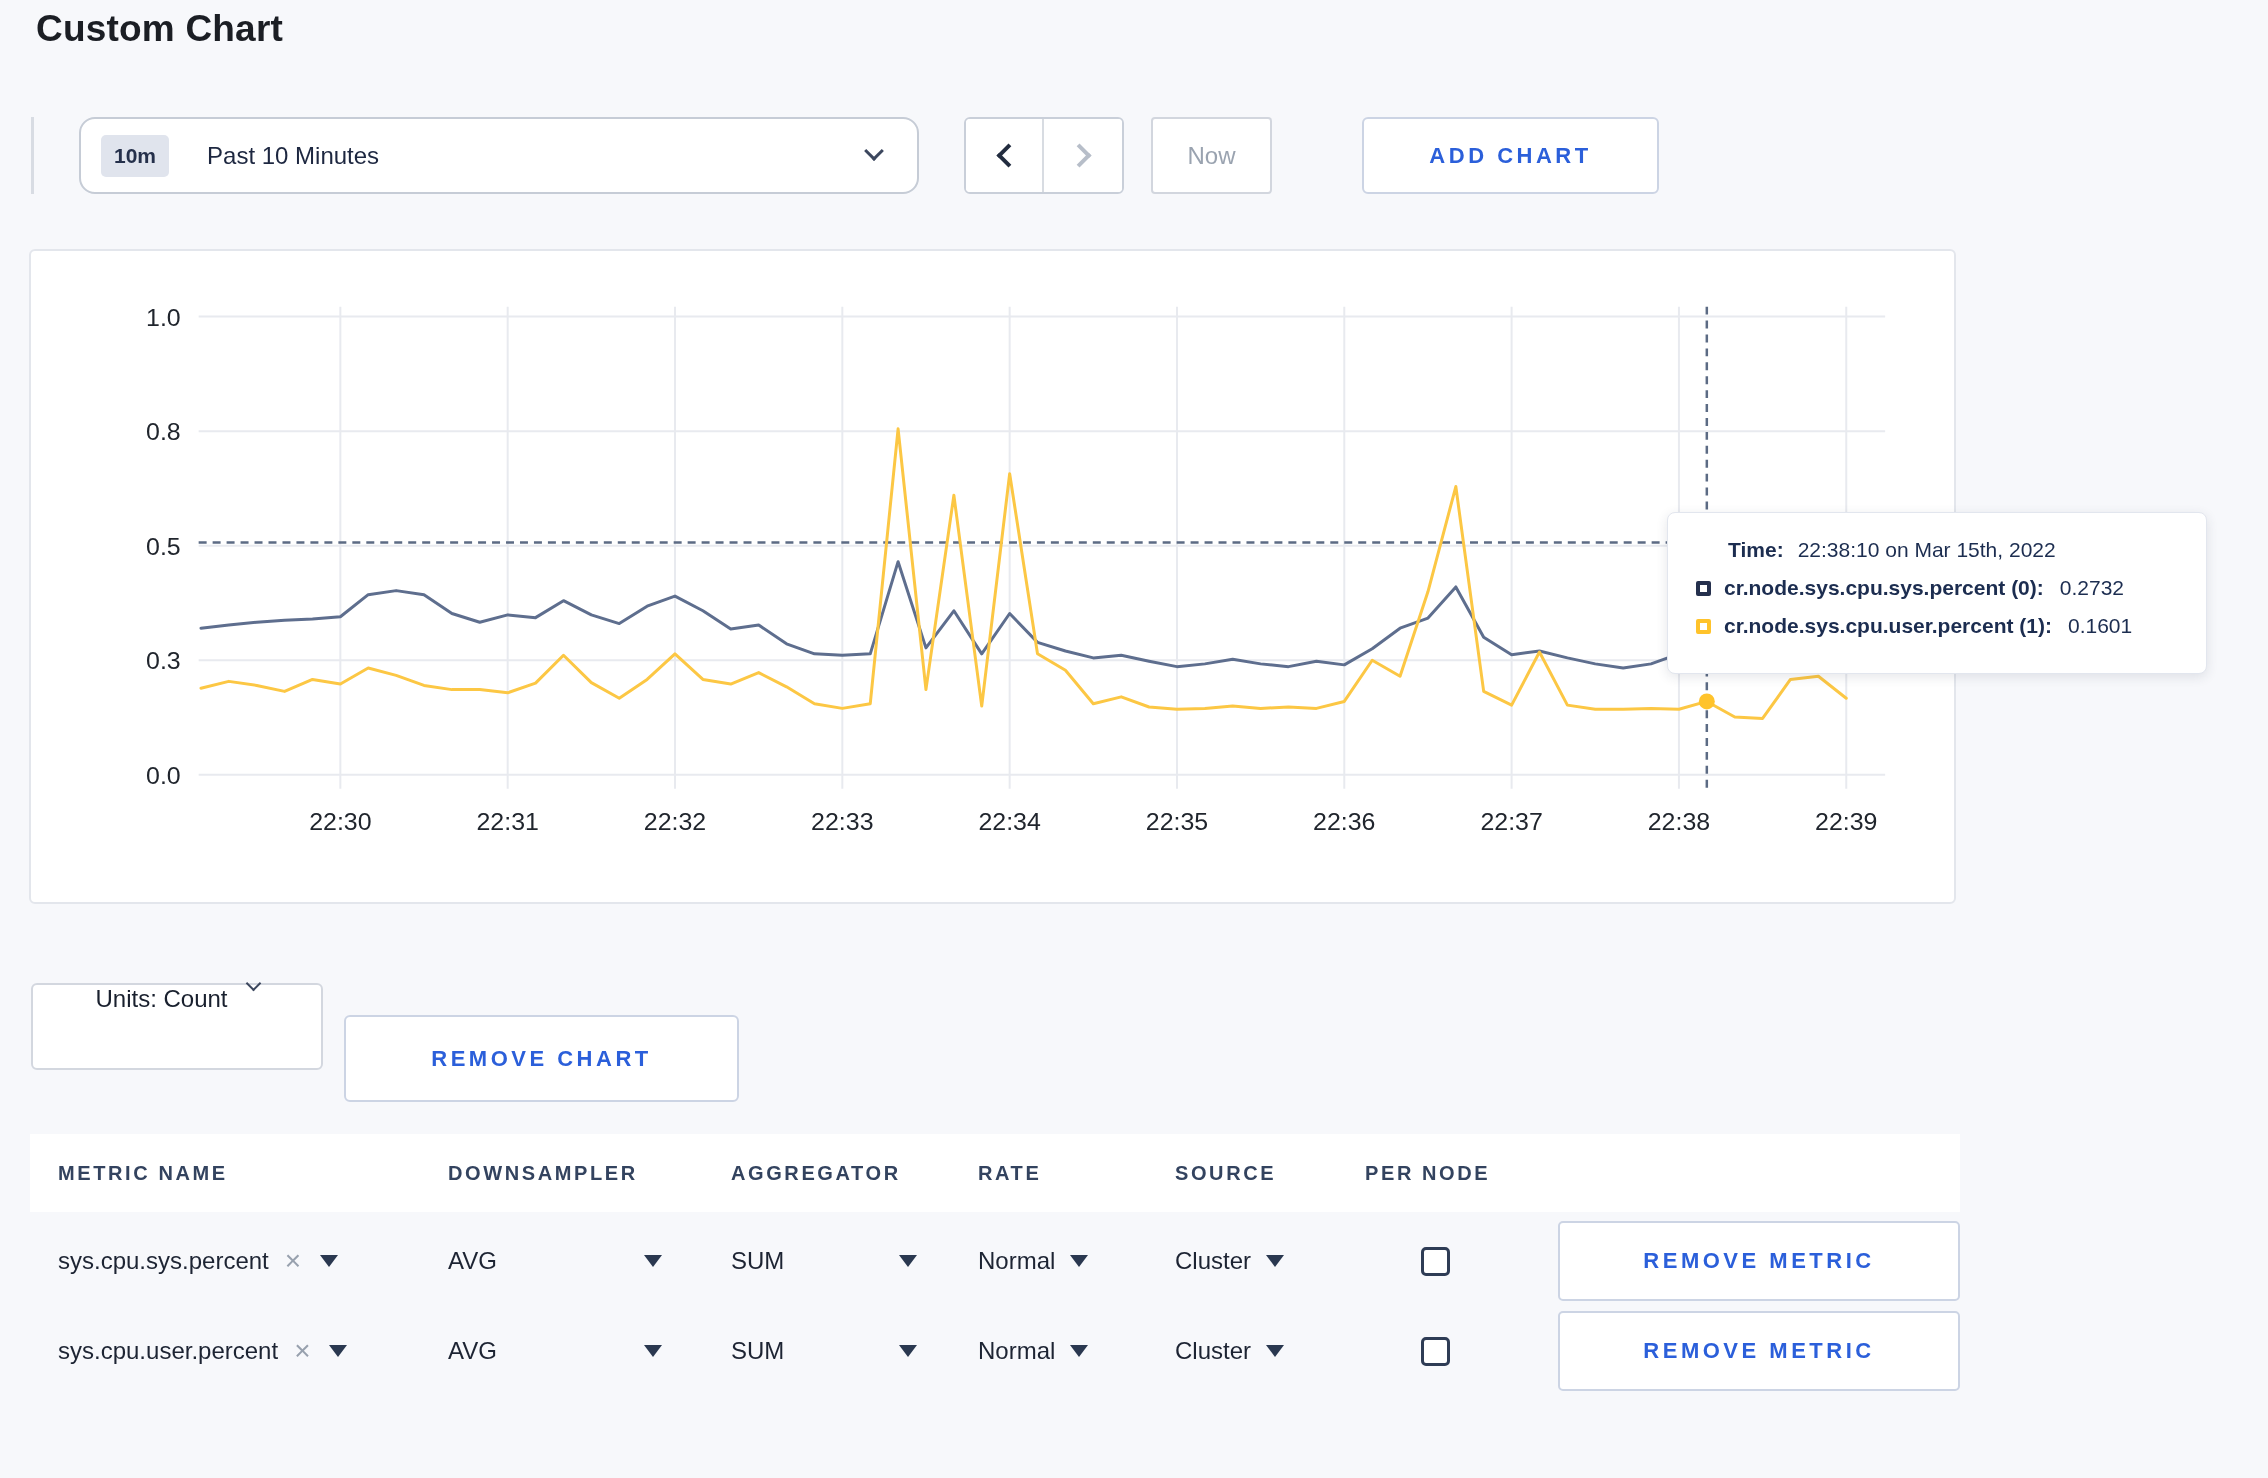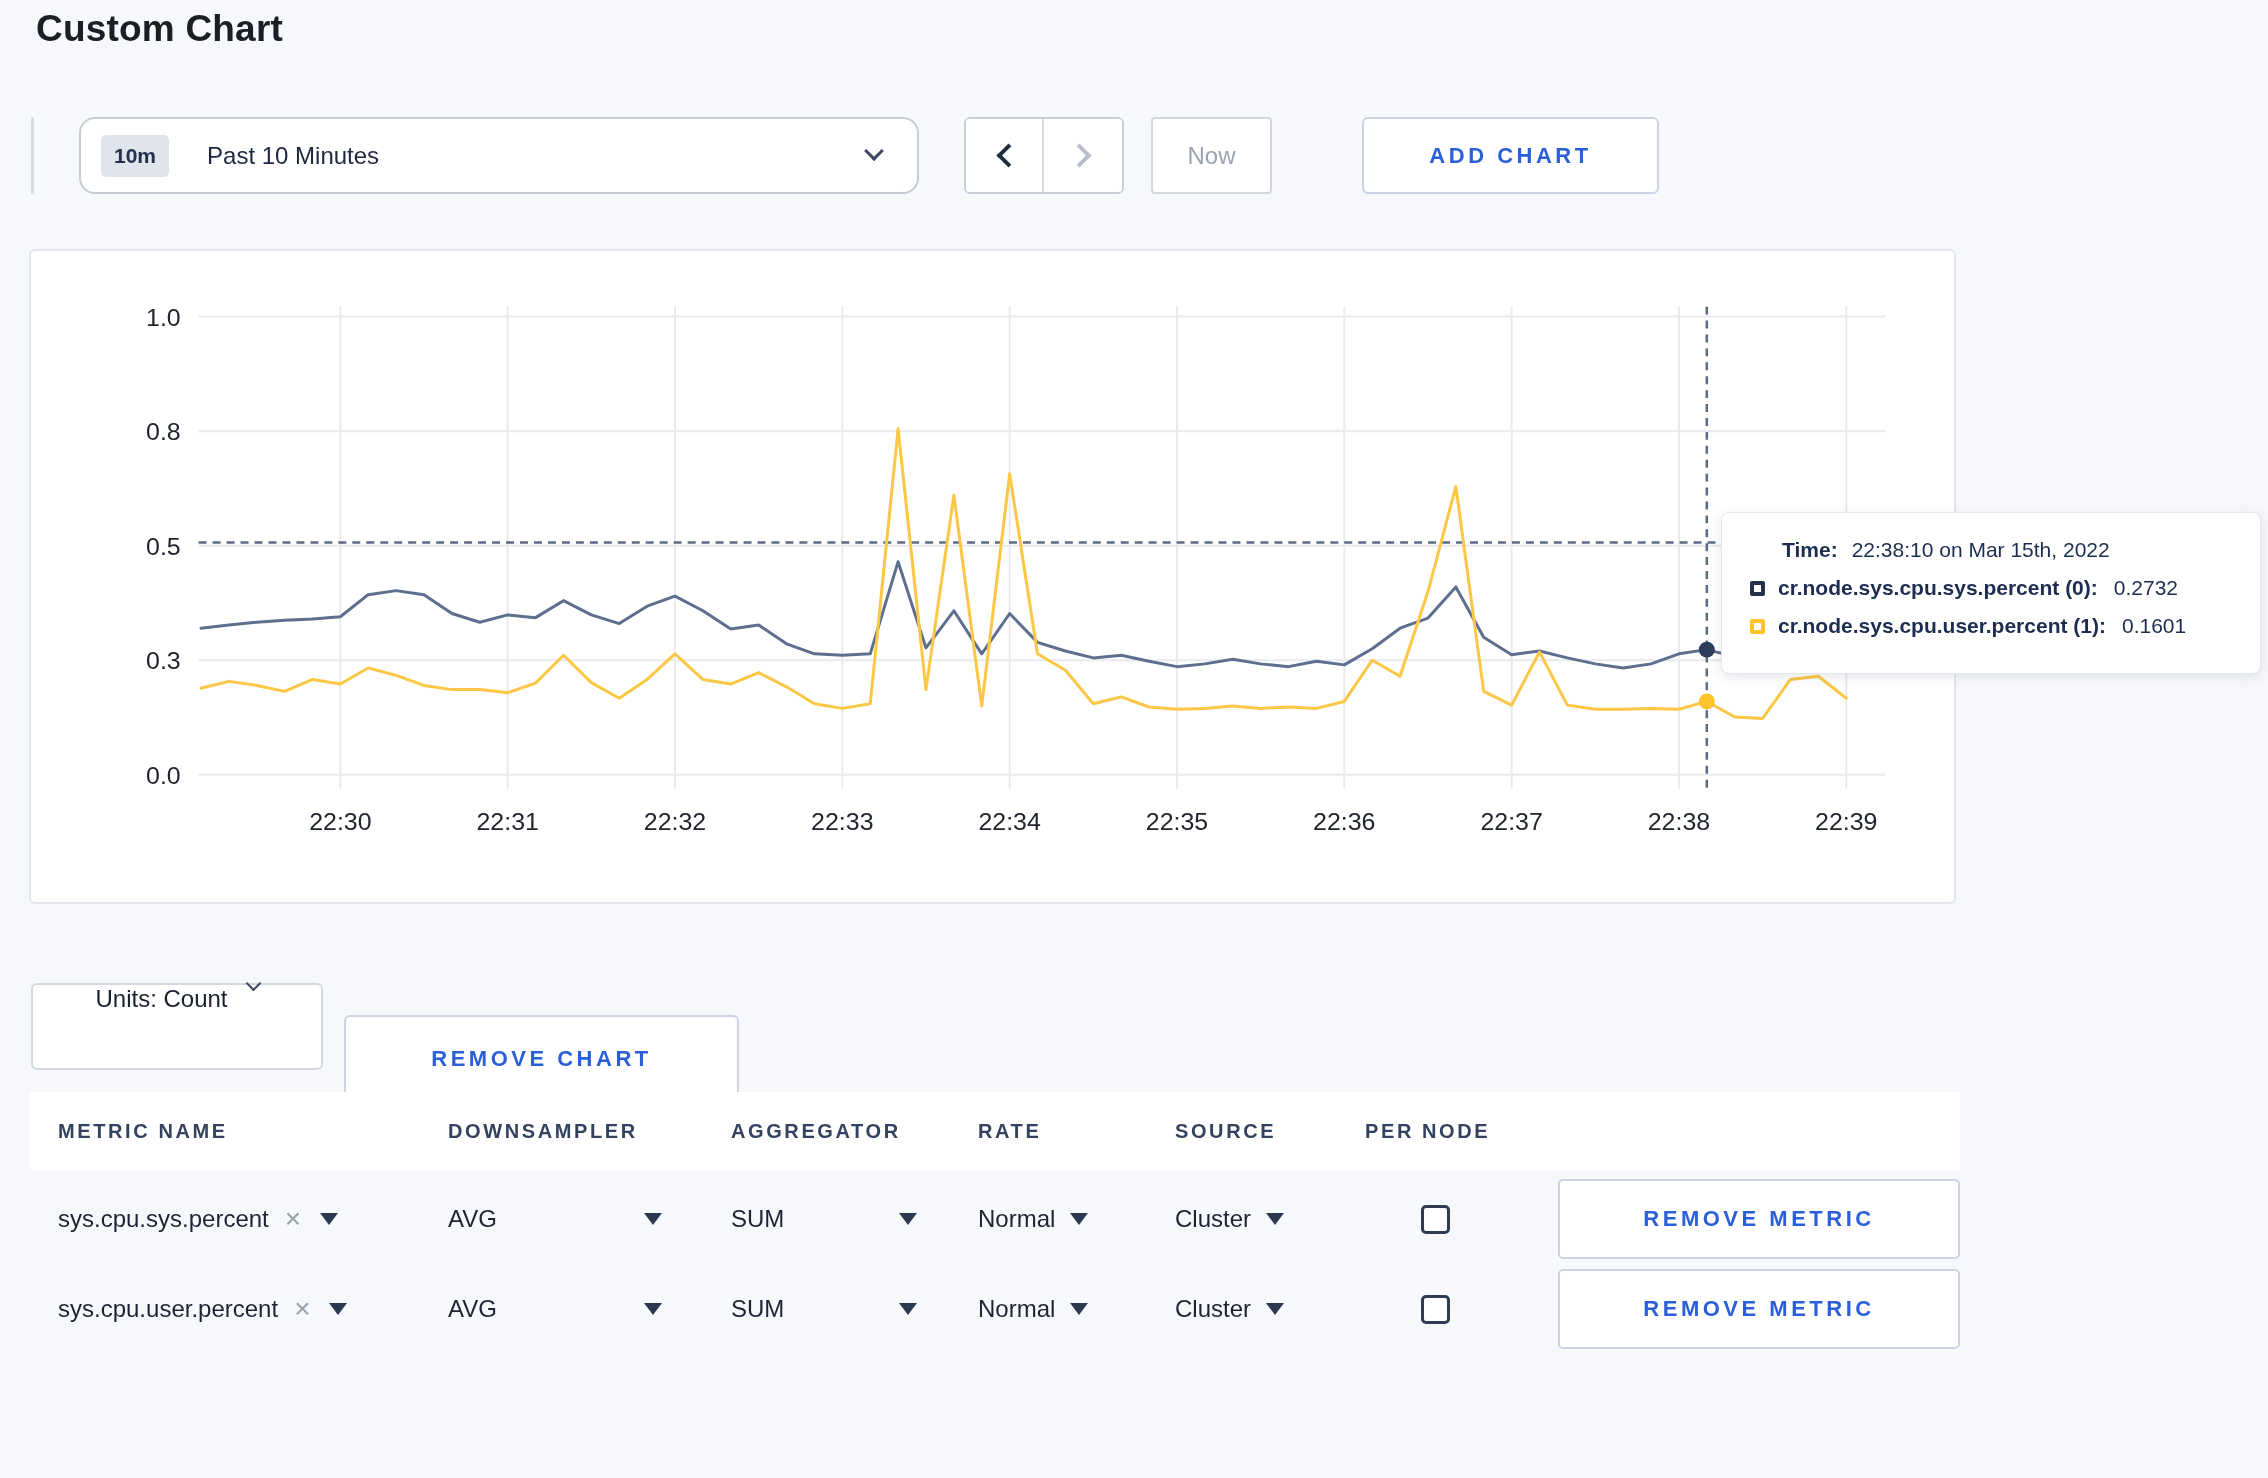--- a/index.html
+++ b/index.html
@@ -54,21 +54,21 @@
   
   .chart-card {
     position: absolute; top: 249px; left: 29px; width: 1927px; height: 655px;
     background: #fff; border: 2px solid #e3e6ec; border-radius: 6px;
   }
   .chart-card svg { width: 100%; height: 100%; display: block; }
   svg text { font-family: "Liberation Sans", sans-serif; }
 
   
   .tooltip {
-    position: absolute; left: 1721px; top: 512px; width: 540px; height: 162px;
+    position: absolute; left: 1667px; top: 512px; width: 540px; height: 162px;
     background: #fff; border: 1px solid #e2e6ee; border-radius: 8px;
     box-shadow: 0 3px 12px rgba(40,50,70,.12);
     padding: 25px 0 0 28px; z-index: 5;
   }
   .tt-row { display: flex; align-items: center; margin-bottom: 14px; font-size: 21px; color: #1c2d50; }
   .tt-row-time { margin-left: 32px; }
   .tt-bold { font-weight: 700; margin-right: 14px; }
   .tt-swatch { width: 15px; height: 15px; border: 4px solid #1c2d50; border-radius: 2px; background: #fff; margin-right: 13px; flex: none; }
   .tt-value { margin-left: 2px; }
 
@@ -76,21 +76,21 @@
   .controls-row { position: absolute; top: 983px; left: 31px; display: flex; }
   .units-select {
     width: 292px; height: 87px; background: #fff; border: 2px solid #d3d7df; border-radius: 6px;
     display: flex; align-items: flex-start; justify-content: center; gap: 20px;
     font-size: 24px; font-weight: 400; color: #19202e; cursor: pointer;
   }
   .units-select .chev { width: 11px; height: 11px; border-width: 2.5px; }
   .remove-chart { margin-left: 21px; width: 395px; height: 87px; margin-top: 32px; }
 
   
-  .metrics-table { position: absolute; top: 1092px; left: 30px; width: 1930px; }
+  .metrics-table { position: absolute; top: 1134px; left: 30px; width: 1930px; }
   .t-grid {
     display: grid; grid-template-columns: 390px 283px 247px 197px 190px 193px 402px;
     align-items: center; padding-left: 28px;
   }
   .t-header { height: 78px; background: #fff; }
   .t-h { font-size: 20px; font-weight: 700; letter-spacing: 2.6px; color: #33435f; }
   .t-row { height: 82px; margin-top: 8px; }
   .cell { display: flex; align-items: center; font-size: 24px; color: #1d2433; cursor: pointer; }
   .caret { width: 0; height: 0; border-left: 9px solid transparent; border-right: 9px solid transparent;
     border-top: 12px solid #2a3850; margin-left: 15px; flex: none; }

